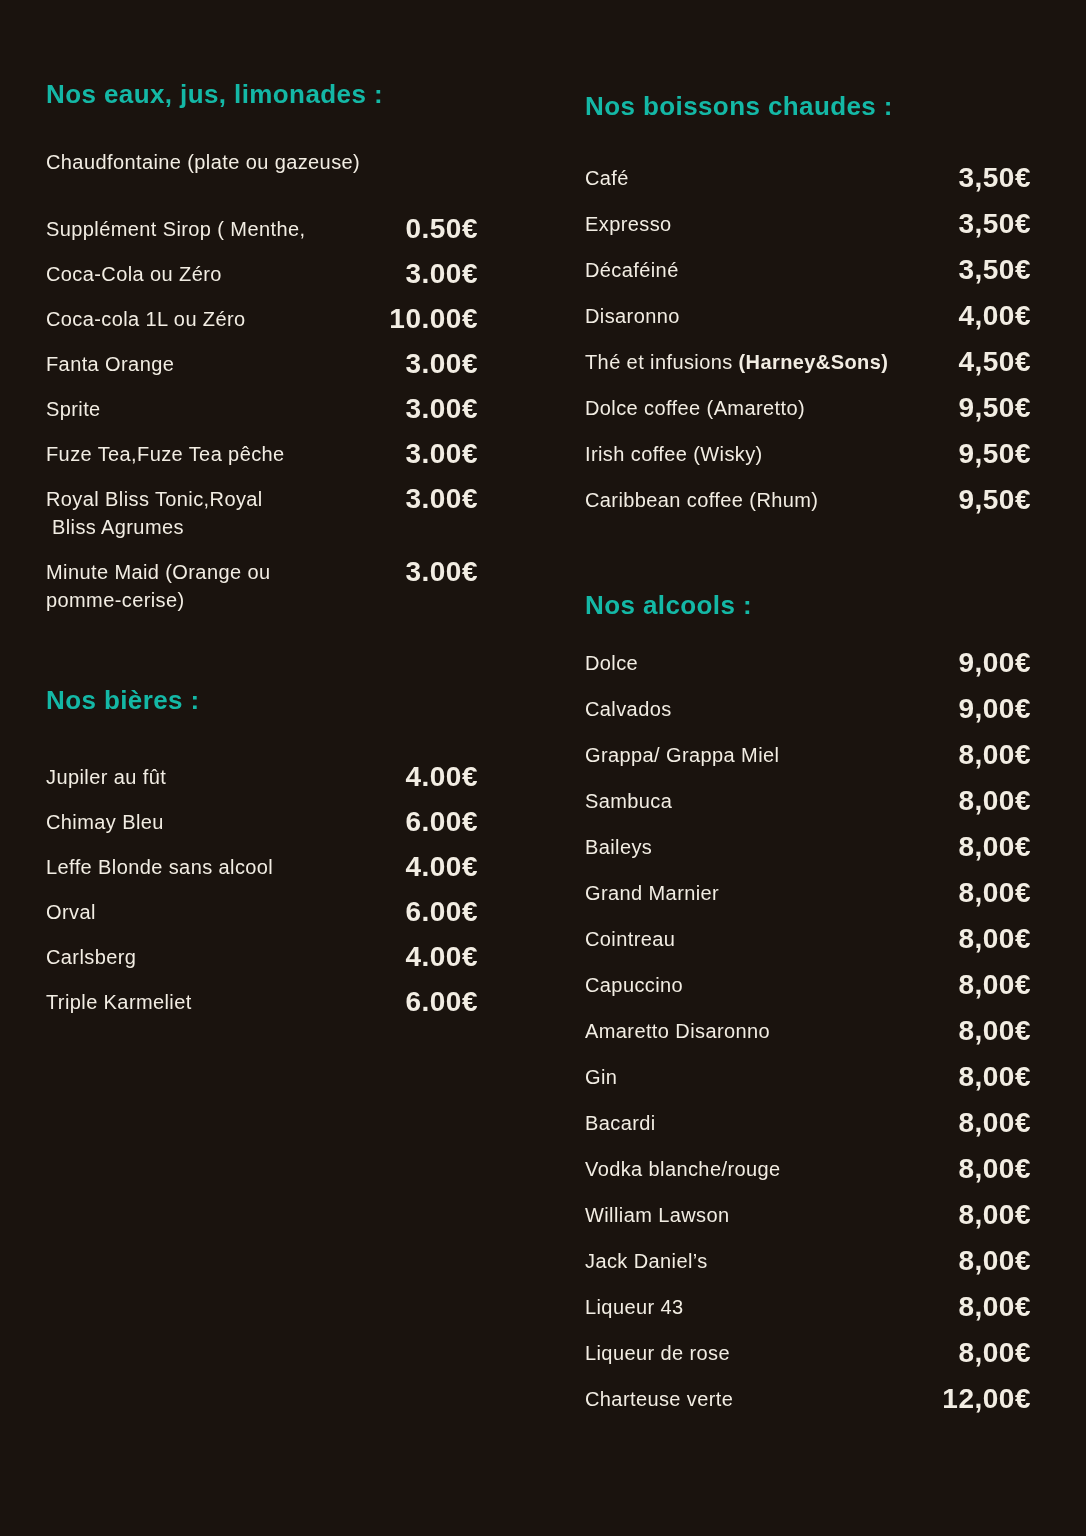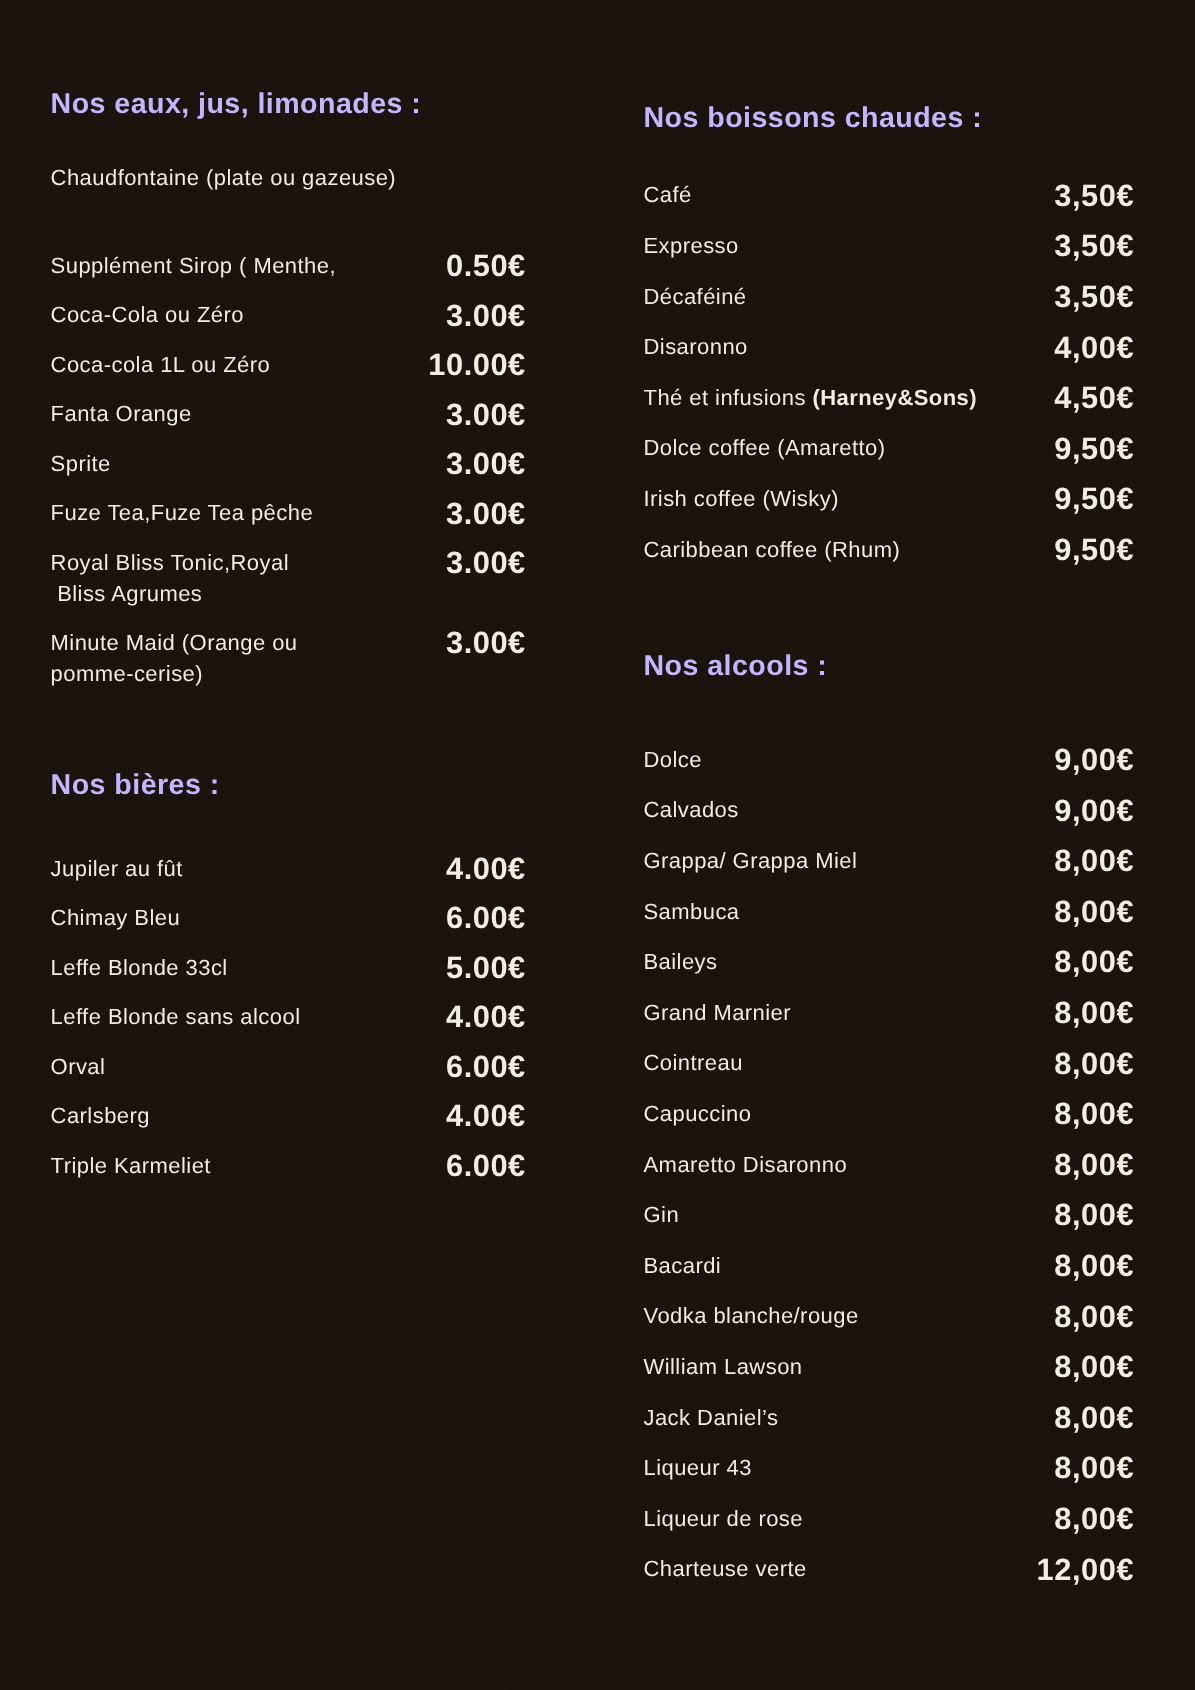--- a/index.html
+++ b/index.html
@@ -10,41 +10,41 @@
     color: #f2ede3;
     font-family: "Liberation Sans", sans-serif;
     position: relative;
     overflow: hidden;
   }
   .menu-col { position: absolute; }
   .col0 { left: 46px;  width: 432px; top: 78px; }
   .col1 { left: 585px; width: 446px; top: 90px; }
 
   .heading {
-    color: #c4b5fd;
+    color: #14b8a6;
     font-size: 26px;
     font-weight: bold;
     letter-spacing: 0.4px;
     margin: 0 0 38px 0;
     line-height: 32px;
   }
   .col1 .sec0 .heading { margin-bottom: 42px; }
   .col0 .sec1 { margin-top: 70px; }
   .col0 .sec1 .heading { margin-bottom: 47px; }
   .col1 .sec1 { margin-top: 75px; }
-  .col1 .sec1 .heading { margin-bottom: 56px; }
+  .col1 .sec1 .heading { margin-bottom: 28px; }
 
   .item-row {
     display: flex;
     justify-content: space-between;
     align-items: flex-start;
     margin-bottom: 17px;
   }
   .col1 .item-row { margin-bottom: 18px; }
-  .col0 .sec0 .item-row:first-of-type { margin-bottom: 52px; }
+  .col0 .sec0 .item-row:first-of-type { margin-bottom: 39px; }
 
   .item-name {
     font-size: 20px;
     line-height: 28px;
     letter-spacing: 0.4px;
     white-space: pre-wrap;
   }
   .item-name .bold { font-weight: bold; }
   .price {
     font-size: 28px;
@@ -101,24 +101,20 @@
       <h2 class="heading">Nos bières :</h2>
       <div class="item-row">
         <div class="item-name"><span>Jupiler au fût</span></div>
         <div class="price">4.00€</div>
       </div>
       <div class="item-row">
         <div class="item-name"><span>Chimay Bleu</span></div>
         <div class="price">6.00€</div>
       </div>
       <div class="item-row">
-        <div class="item-name"><span>Leffe Blonde 33cl</span></div>
-        <div class="price">5.00€</div>
-      </div>
-      <div class="item-row">
         <div class="item-name"><span>Leffe Blonde sans alcool</span></div>
         <div class="price">4.00€</div>
       </div>
       <div class="item-row">
         <div class="item-name"><span>Orval</span></div>
         <div class="price">6.00€</div>
       </div>
       <div class="item-row">
         <div class="item-name"><span>Carlsberg</span></div>
         <div class="price">4.00€</div>

